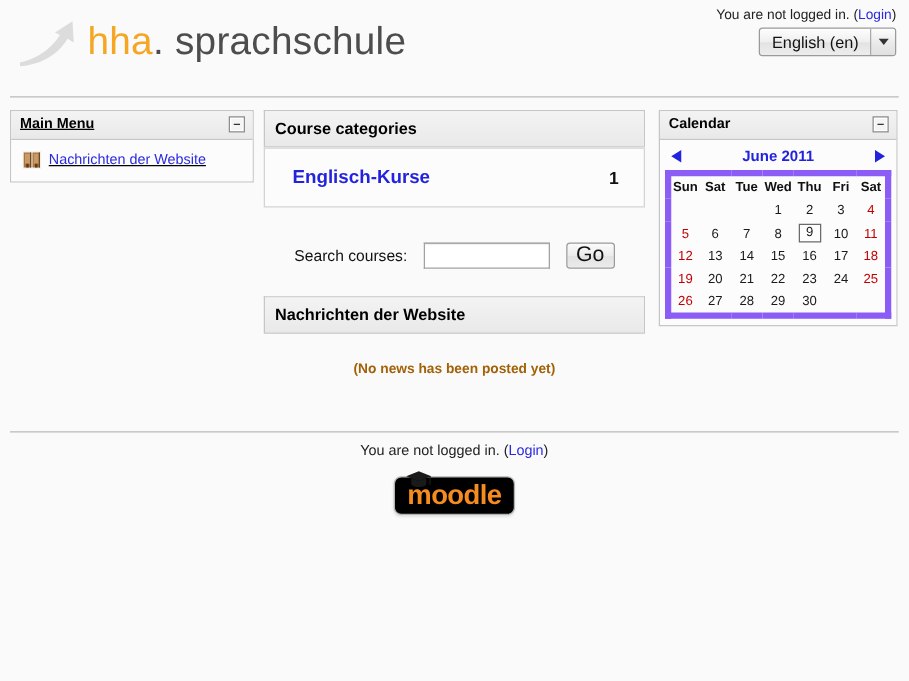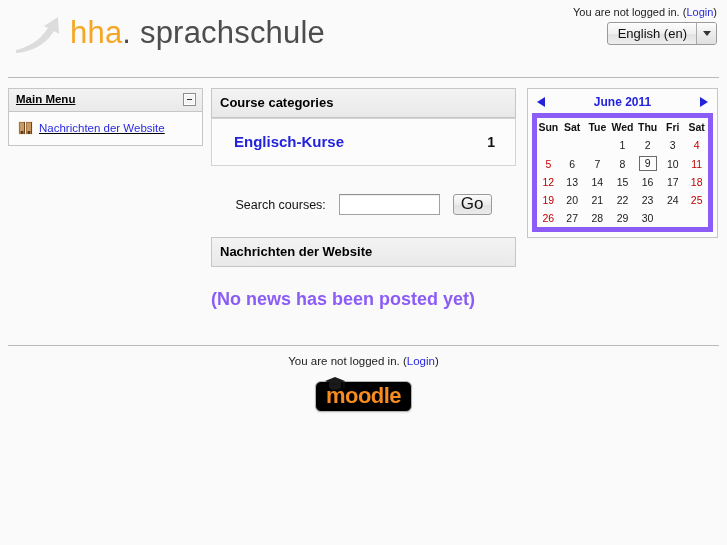--- a/index.html
+++ b/index.html
@@ -249,24 +249,24 @@
     background: linear-gradient(to bottom, #fbfbfb 0%, #ececec 50%, #e2e2e2 51%, #ebebeb 100%);
     font-family: "Liberation Sans", sans-serif;
     font-size: 17px;
     color: #111;
     padding: 2px 7px 3px 7px;
     cursor: pointer;
     line-height: 14px;
   }
 
   .news-empty {
-    text-align: left;
-    font-size: 18px;
-    font-weight: bold;
-    color: #8b5cf6;
+    text-align: center;
+    font-size: 11px;
+    font-weight: bold;
+    color: #a16207;
     padding: 22px 0 10px 0;
   }
 
   
   #cal-body { padding: 4px 4px 5px 4px; }
   .cal-nav {
     display: flex;
     align-items: center;
     justify-content: space-between;
     padding: 2px 5px 4px 5px;
@@ -440,20 +440,24 @@
         <div class="block-header" style="border-bottom:1px solid #c6c6c6;padding:6px 8px 7px 8px;height:15px;">
           <span class="block-title" style="font-size:13px;">Nachrichten der Website</span>
         </div>
       </div>
 
       <div class="news-empty" style="margin-top:-12px;">(No news has been posted yet)</div>
     </div>
 
     <div id="right-col">
       <div class="block">
+        <div class="block-header">
+          <span class="block-title">Calendar</span>
+          <span class="collapse-icon"></span>
+        </div>
         <div class="block-body" id="cal-body">
           <div class="cal-nav">
             <span class="cal-arrow left"></span>
             <a href="#" class="cal-month">June 2011</a>
             <span class="cal-arrow right"></span>
           </div>
           <table class="cal-table">
             <thead>
               <tr>
                 <th>Sun</th>

